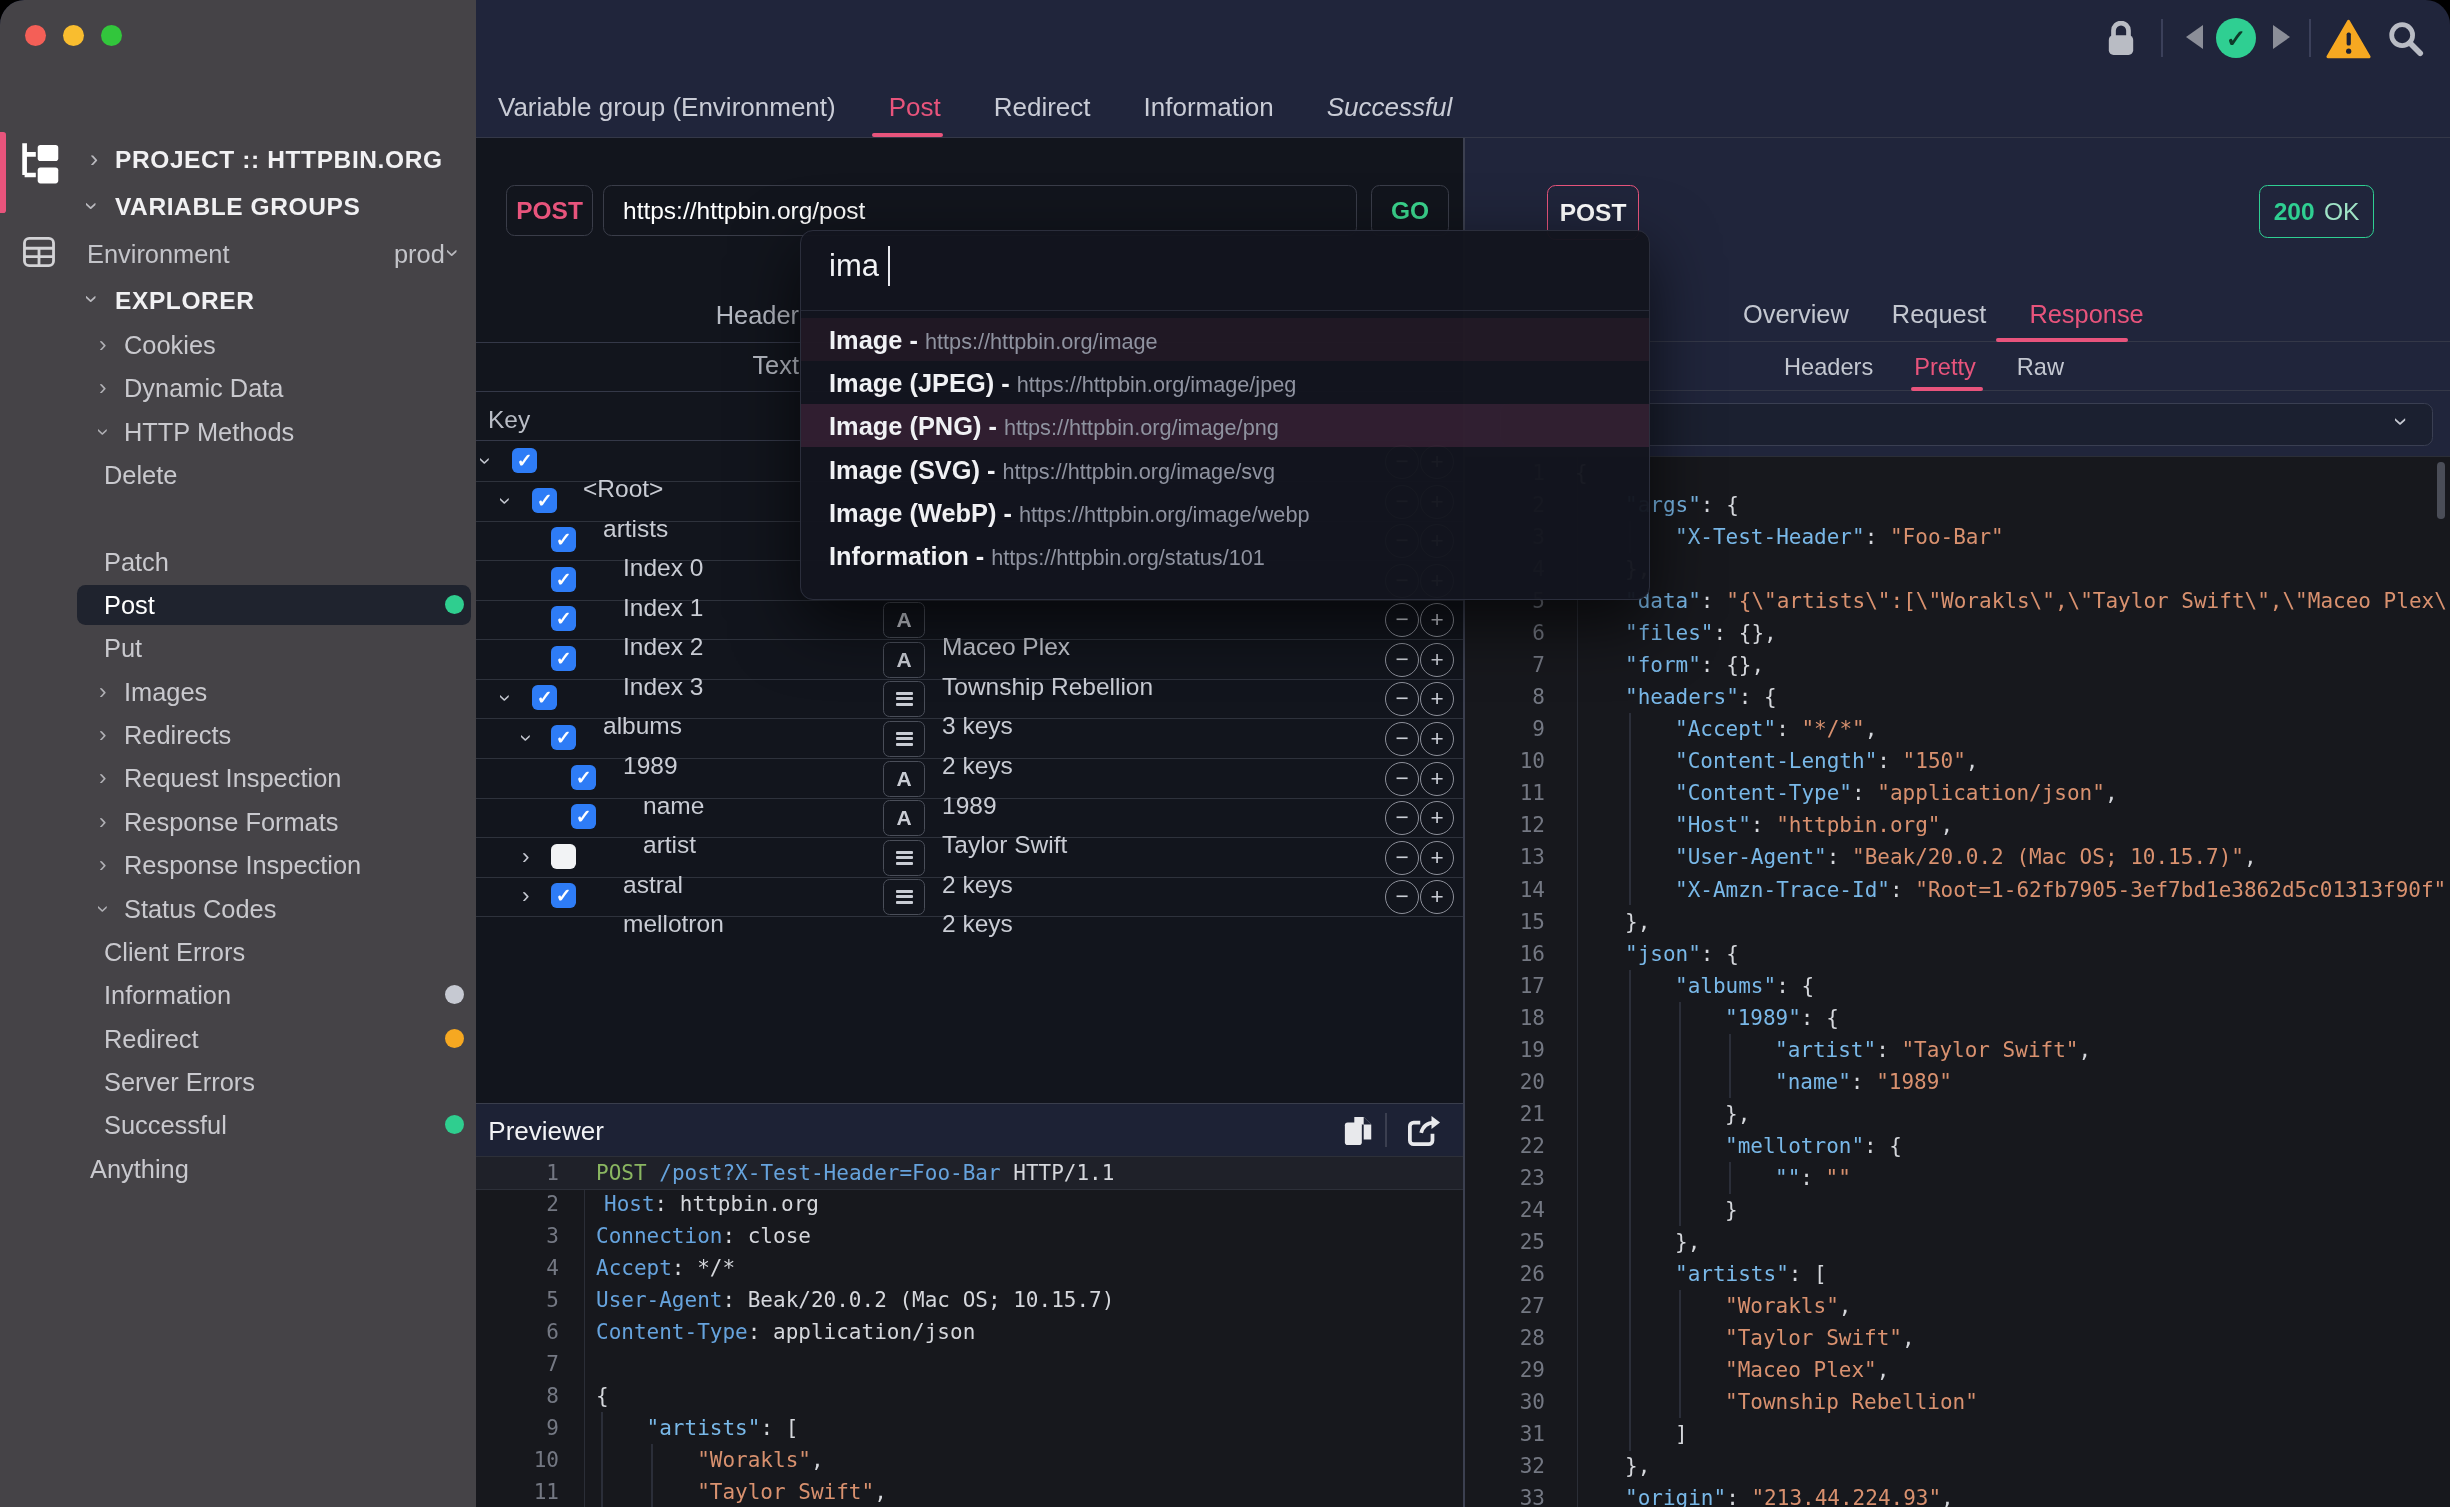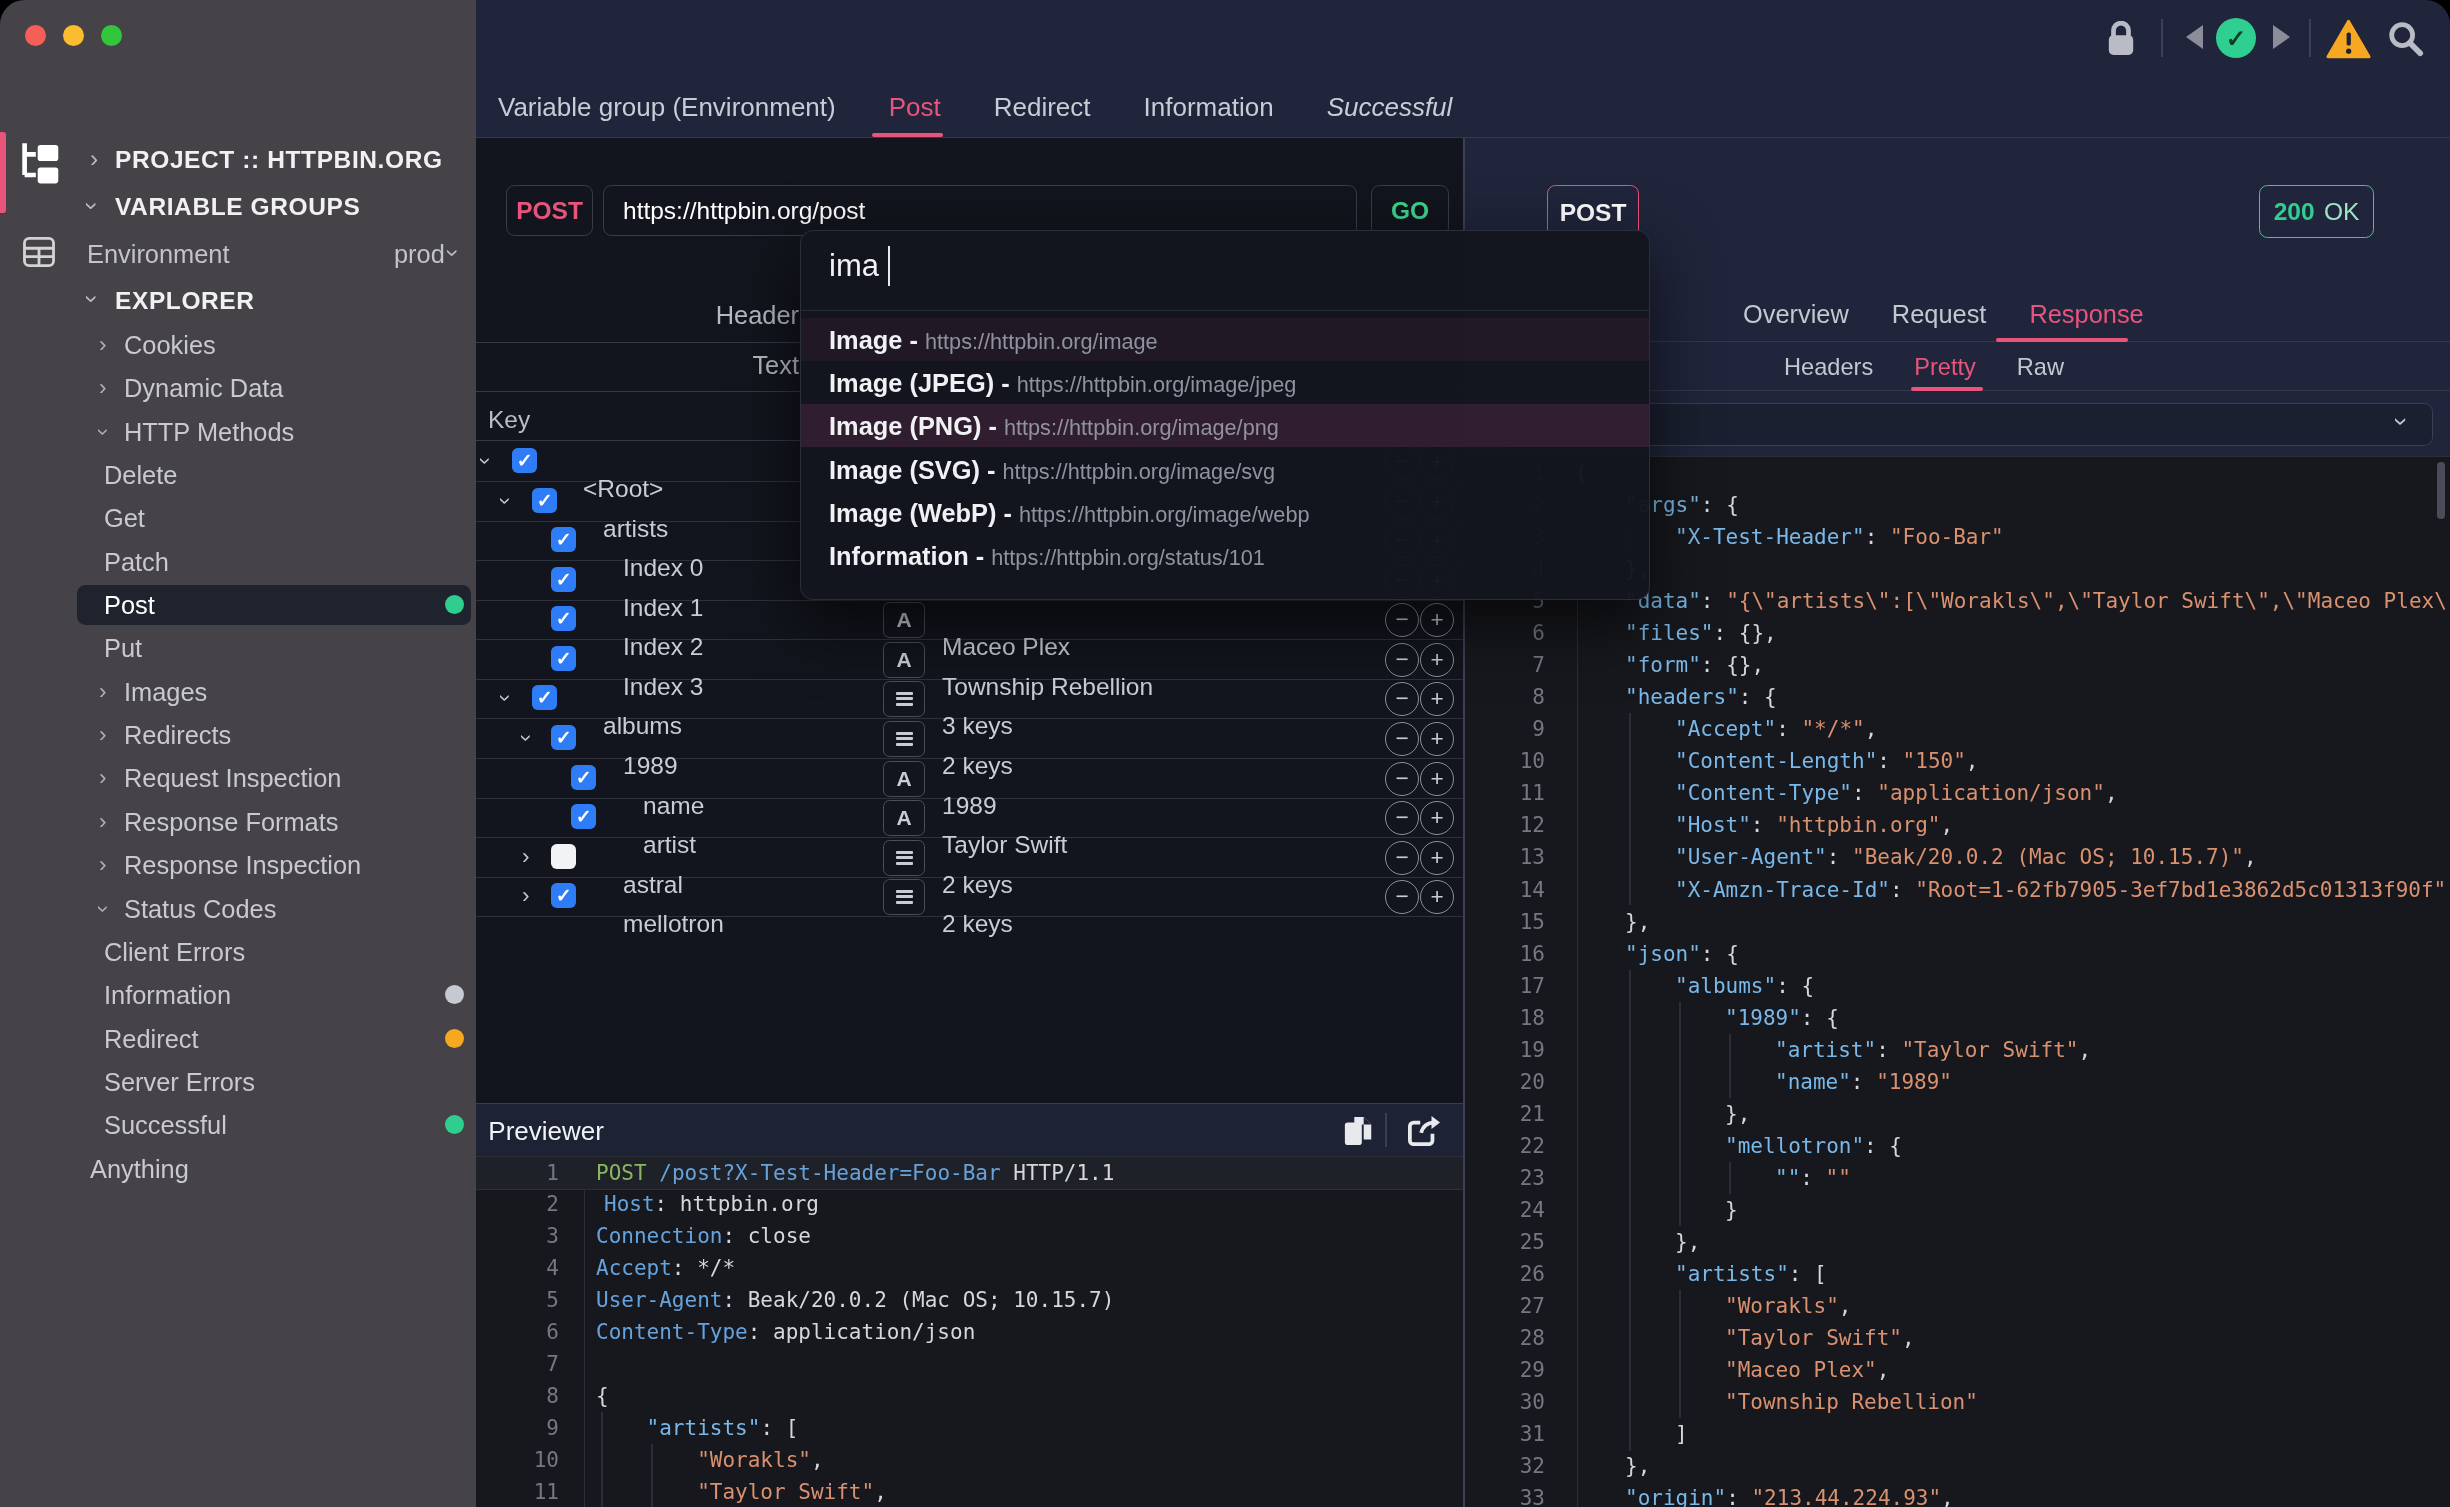--- a/index.html
+++ b/index.html
@@ -150,23 +150,20 @@
             <span class="chev" style="left: 99px;">›</span>
             <span class="lbl" style="left: 124px;">Dynamic Data</span>
           </div>
           <div class="sb-item" style="top: 87px;">
             <span class="chev down" style="left: 99px;">›</span>
             <span class="lbl" style="left: 124px;">HTTP Methods</span>
           </div>
           <div class="sb-item" style="top: 130px;">
             <span class="lbl" style="left: 104px;">Delete</span>
           </div>
-          <div class="sb-item" style="top: 173px;">
-            <span class="lbl" style="left: 104px;">Get</span>
-          </div>
           <div class="sb-item" style="top: 217px;">
             <span class="lbl" style="left: 104px;">Patch</span>
           </div>
           <div class="sb-item sel" style="top: 260px;">
             <div class="pill"></div>
             <span class="lbl" style="left: 104px;">Post</span>
             <span class="dot" style="background: rgb(47, 206, 143);"></span>
           </div>
           <div class="sb-item" style="top: 303px;">
             <span class="lbl" style="left: 104px;">Put</span>

